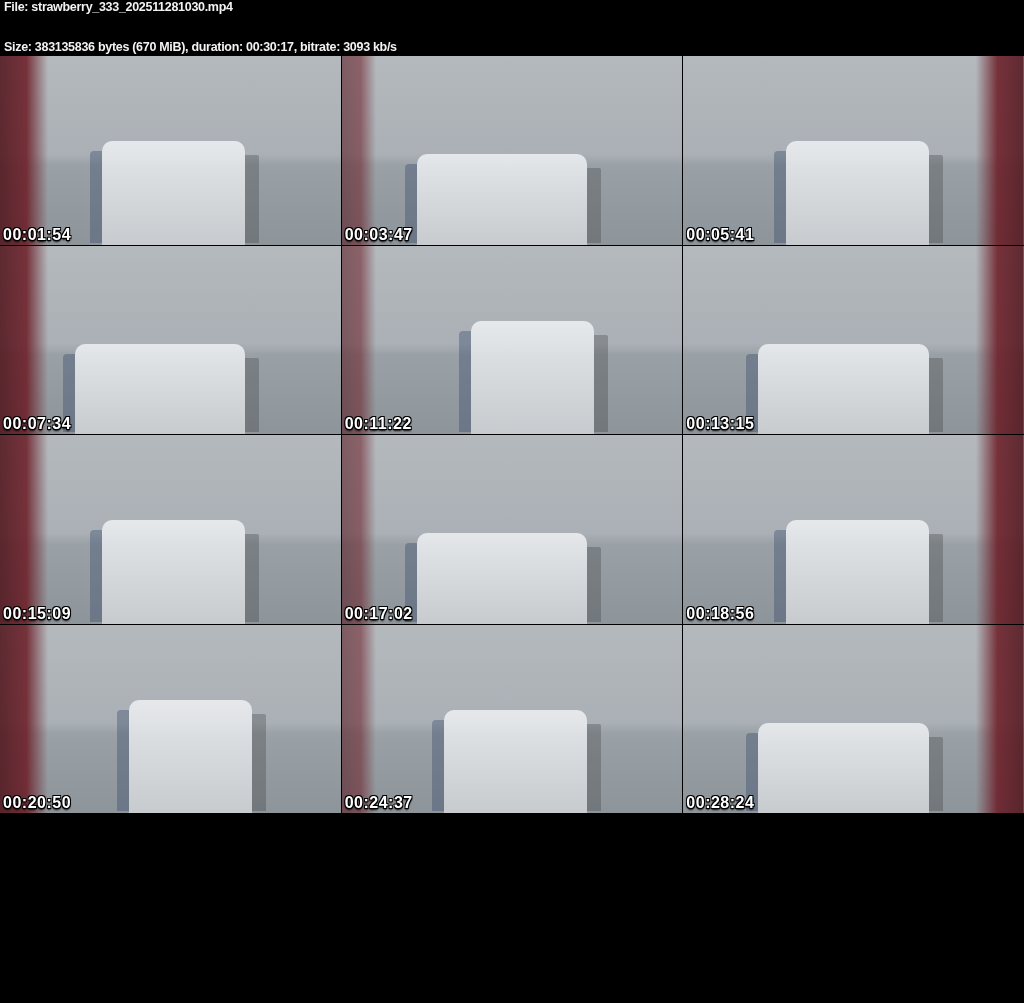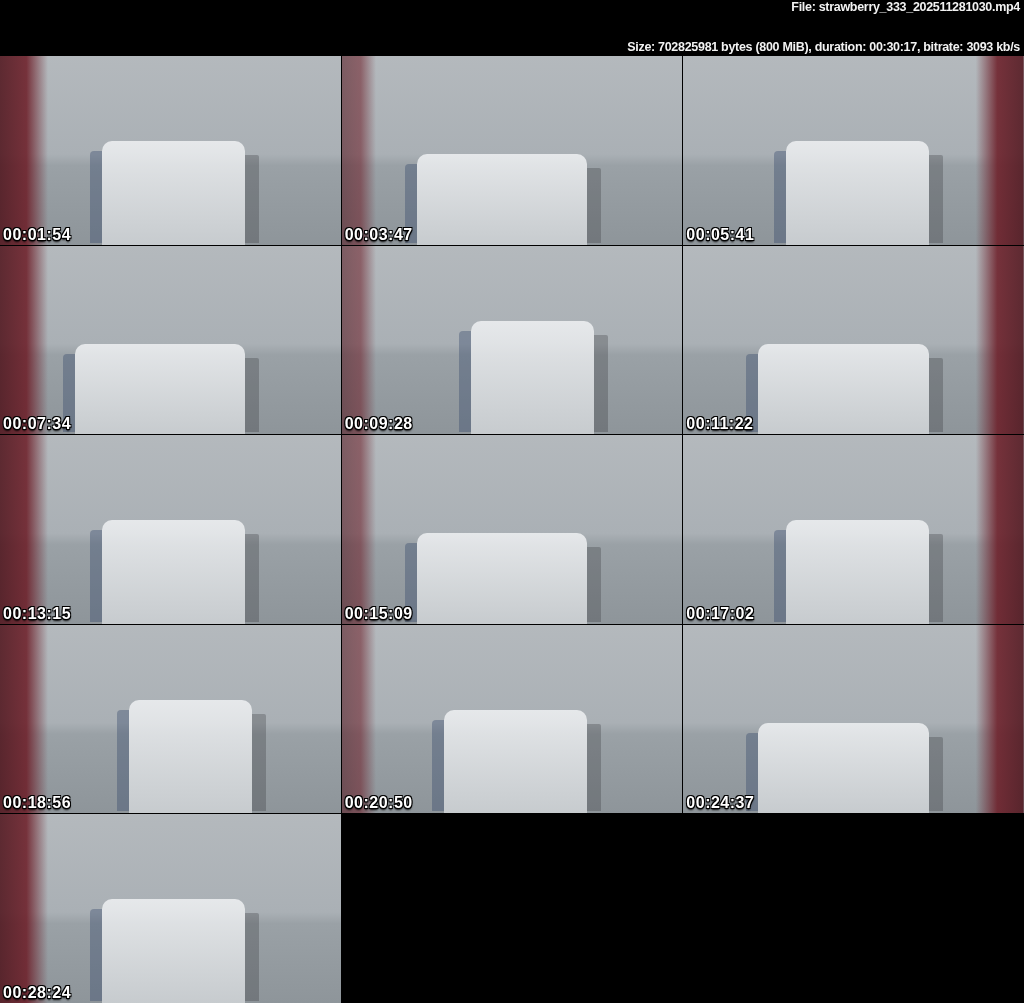--- a/index.html
+++ b/index.html
@@ -10,21 +10,20 @@
     height: 1003px;
     overflow: hidden;
     font-family: "Liberation Sans", sans-serif;
   }
   .sheet {
     width: 1024px;
     height: 1003px;
     display: flex;
     flex-direction: column;
     background: #000;
-    text-align: right;
   }
   .meta-header {
     background: #000;
     color: #fff;
     padding: 1px 4px 2px 4px;
     height: 53px;
     flex: 0 0 auto;
     display: flex;
     flex-direction: column;
     justify-content: space-between;
@@ -93,38 +92,35 @@
       0 2px 2px #000;
   }
 </style>
 </head>
 <body>
 
 <div class="sheet">
 
   <div class="meta-header">
     <div class="meta-line">File: strawberry_333_202511281030.mp4</div>
-    <div class="meta-line">Size: 702825981 bytes (800 MiB), duration: 00:30:17, bitrate: 3093 kb/s</div>
+    <div class="meta-line">Size: 383135836 bytes (670 MiB), duration: 00:30:17, bitrate: 3093 kb/s</div>
   </div>
 
   <div class="grid">
     <div class="thumb">
       <span class="timestamp">00:01:54</span>
     </div>
     <div class="thumb">
       <span class="timestamp">00:03:47</span>
     </div>
     <div class="thumb">
       <span class="timestamp">00:05:41</span>
     </div>
     <div class="thumb">
       <span class="timestamp">00:07:34</span>
-    </div>
-    <div class="thumb">
-      <span class="timestamp">00:09:28</span>
     </div>
     <div class="thumb">
       <span class="timestamp">00:11:22</span>
     </div>
     <div class="thumb">
       <span class="timestamp">00:13:15</span>
     </div>
     <div class="thumb">
       <span class="timestamp">00:15:09</span>
     </div>

